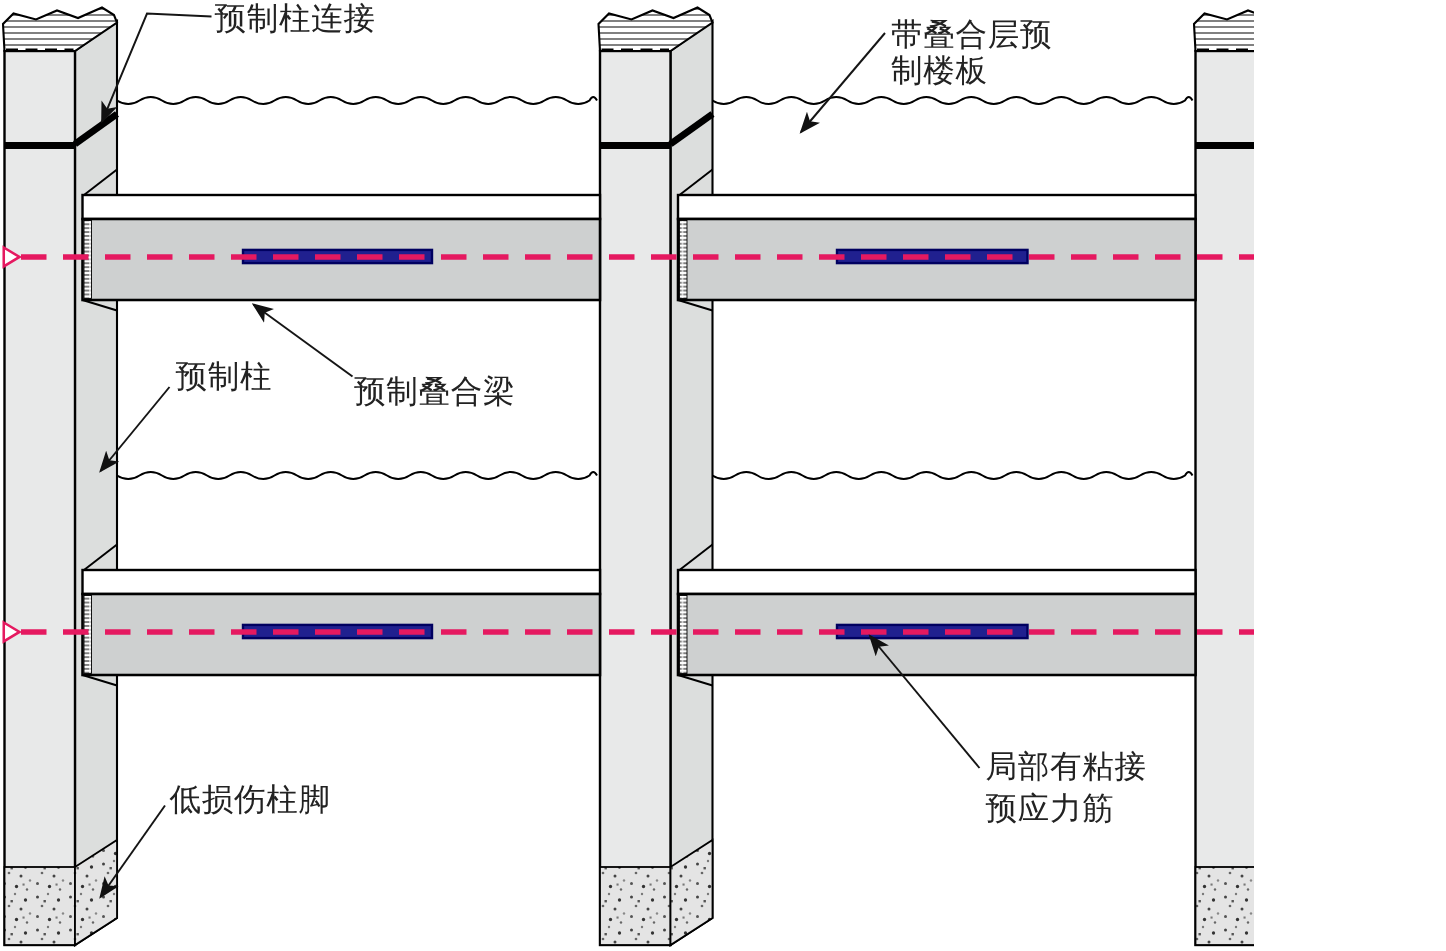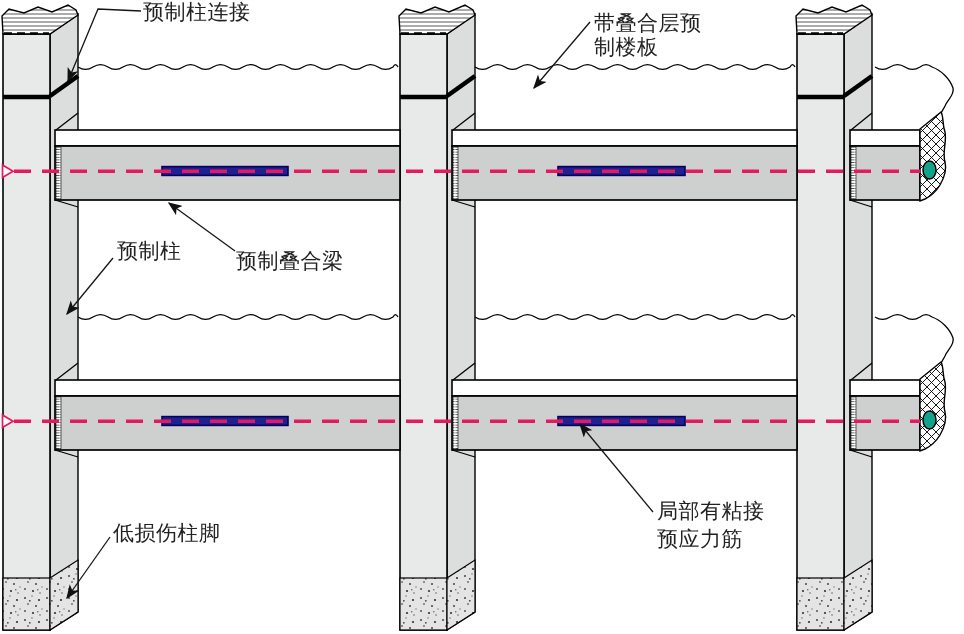--- a/index.html
+++ b/index.html
@@ -1,16 +1,16 @@
 <!DOCTYPE html>
 <html lang="zh" style="--centerline: #e51960; --tendon: #20208f; --tendon_dark: #000060; --anchor: #12a38c; --concrete_face: #e8e9e9; --concrete_side: #dcdedd; --beam_gray: #ced0d0; --outline: #000000;"><head>
 <meta charset="utf-8">
 <style>
   html,body{margin:0;padding:0;background:#fff;}
-  .stage{width:964px;height:634px;position:relative;background:#f0abfc;overflow:hidden;}
+  .stage{width:836px;height:634px;position:relative;background:#f0abfc;overflow:hidden;}
   svg{display:block;}
   .face{fill:var(--concrete_face,#e8e9e9);stroke:#000;stroke-width:1.6;}
   .side{fill:var(--concrete_side,#dcdedd);stroke:#000;stroke-width:1.4;}
   .beam{fill:var(--beam_gray,#ced0d0);stroke:#000;stroke-width:1.7;}
   .band{fill:#fff;stroke:#000;stroke-width:1.6;}
   .thin{stroke:#000;stroke-width:1.3;fill:none;}
   .joint{stroke:#000;stroke-width:4.6;}
   .cap{fill:url(#caphatch);stroke:#000;stroke-width:1.4;}
   .stip{fill:url(#stipple);stroke:#000;stroke-width:1.2;}
   .comb{fill:url(#combhatch);stroke:#000;stroke-width:0.6;}

